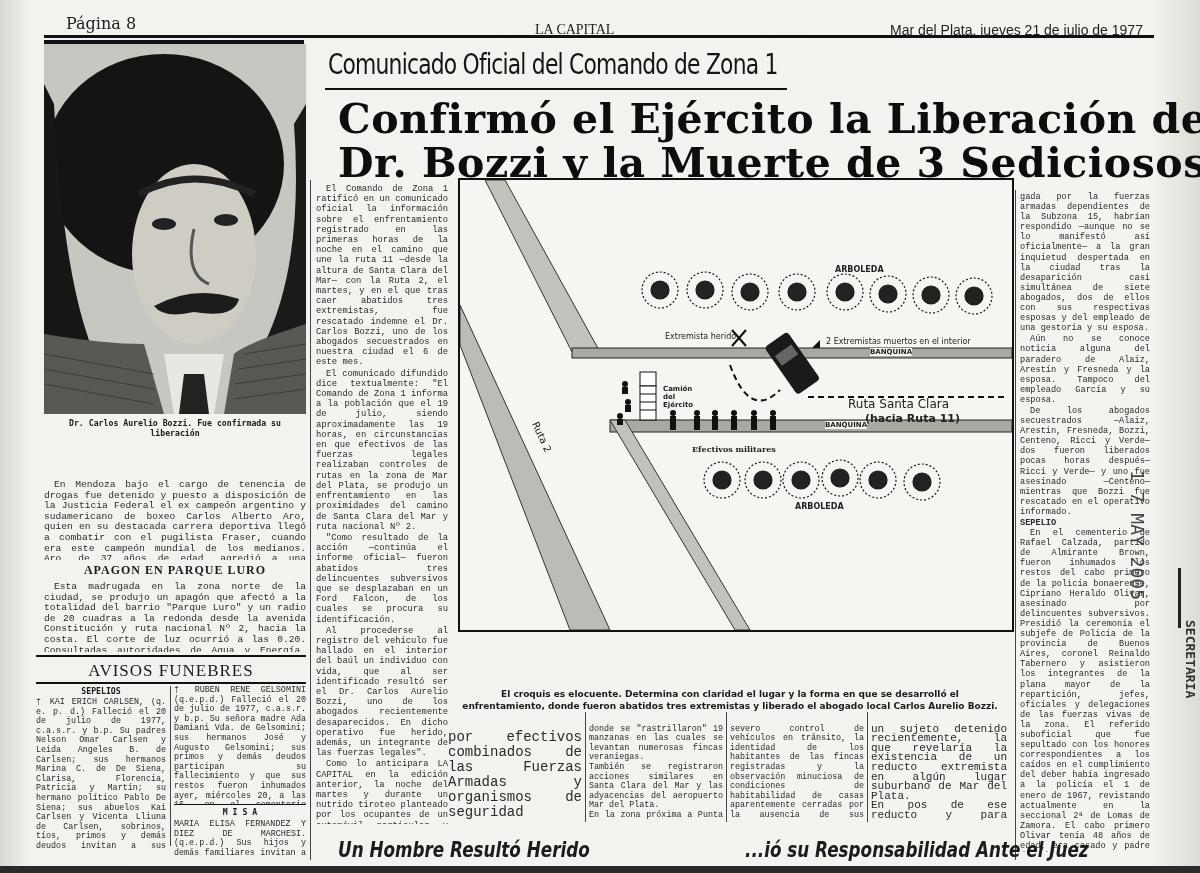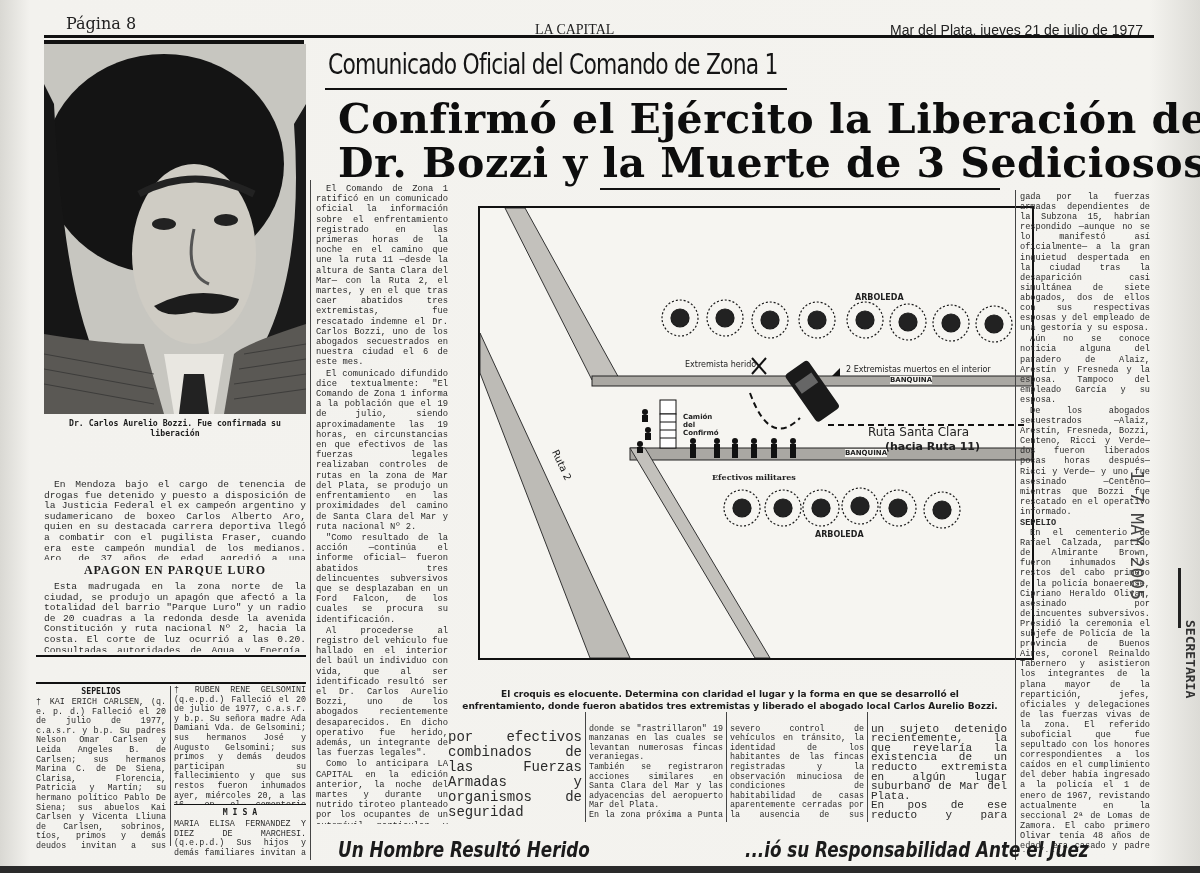--- a/index.html
+++ b/index.html
@@ -15,21 +15,21 @@
   .rule { position:absolute; background:#111; }
   .col { position:absolute; font-family:"Liberation Mono", monospace; font-size:9.6px; line-height:10.6px;
     color:#2a2a2a; text-align:justify; overflow:hidden; }
   .col p { margin:0 0 1px 0; text-indent:10px; }
   .kicker { font-family:"DejaVu Sans", sans-serif; font-size:28px; letter-spacing:-1px; transform:scaleX(0.78); transform-origin:left top; white-space:nowrap; color:#151515; }
   .headline { font-family:"DejaVu Serif", serif; font-weight:bold; font-size:41px; line-height:46px; letter-spacing:0.5px; color:#0d0d0d; white-space:nowrap; }
   .subhead { font-family:"DejaVu Serif", serif; font-weight:bold; font-size:19px; line-height:24px; text-align:center; letter-spacing:1px; }
   .sechead { font-family:"Liberation Serif", serif; font-size:12px; text-align:center; letter-spacing:1px; }
   .photo { position:absolute; left:44px; top:44px; width:262px; height:370px; background:#2b2b2b; overflow:hidden; }
   .caption { font-family:"DejaVu Sans Mono", monospace; font-weight:bold; font-size:8.2px; text-align:center; }
-  .diagram { position:absolute; left:458px; top:206px; width:552px; height:450px; border:2px solid #111; background:#f6f5f1;margin-left:20px; }
+  .diagram { position:absolute; left:458px; top:178px; width:552px; height:450px; border:2px solid #111; background:#f6f5f1; }
   .dlabel { position:absolute; font-family:"DejaVu Sans", sans-serif; font-weight:bold; font-size:8px; color:#222; white-space:nowrap; }
   .diag-caption { font-family:"DejaVu Sans", sans-serif; font-weight:bold; font-size:9px; text-align:center; line-height:12px; }
   .bottomhead { font-family:"DejaVu Sans", sans-serif; font-weight:bold; font-style:italic; font-size:21px; transform:scaleX(0.8); transform-origin:left top; white-space:nowrap; }
   .stamp { position:absolute; font-family:"DejaVu Sans Mono", monospace; color:#333; transform:rotate(90deg); transform-origin:left top; white-space:nowrap; }
   .vline { position:absolute; width:1px; background:#444; }
 </style>
 </head>
 <body>
 
 <div class="page">
@@ -73,20 +73,21 @@
   <div class="col" style="left:44px;top:480px;width:262px;height:80px;">
     <p>En Mendoza bajo el cargo de tenencia de drogas fue detenido y puesto a disposición de la Justicia Federal el ex campeón argentino y sudamericano de boxeo Carlos Alberto Aro, quien en su destacada carrera deportiva llegó a combatir con el pugilista Fraser, cuando era este campeón mundial de los medianos. Aro, de 37 años de edad, agredió a una persona en Mendoza y luego, huyó dejando abandonada en el lugar del hecho una cartera con sus documentos de identidad y una partida de cocaína.</p>
   </div>
 
   <div class="abs sechead" style="left:44px;top:563px;width:262px;font-weight:bold;">APAGON EN PARQUE LURO</div>
   <div class="col" style="left:44px;top:582px;width:262px;height:70px;">
     <p>Esta madrugada en la zona norte de la ciudad, se produjo un apagón que afectó a la totalidad del barrio "Parque Luro" y un radio de 20 cuadras a la redonda desde la avenida Constitución y ruta nacional Nº 2, hacia la costa. El corte de luz ocurrió a las 0.20. Consultadas autoridades de Agua y Energía, informaron al cierre de esta edición que una cuadrilla de la dependencia se encontraba trabajando en el lugar tratando de solucionar el desperfecto, ignorándose las causas que ocasionaron el corte de energía en dicho sector.</p>
   </div>
   <div class="rule" style="left:36px;top:655px;width:270px;height:2px;"></div>
 
+  <div class="abs sechead" style="left:36px;top:661px;width:270px;font-size:17px;">AVISOS FUNEBRES</div>
   <div class="rule" style="left:36px;top:682px;width:270px;height:2px;"></div>
   <div class="abs caption" style="left:36px;top:686px;width:130px;">SEPELIOS</div>
   <div class="col" style="left:36px;top:698px;width:130px;height:150px;font-size:8.4px;line-height:9.6px;">
     <p style="text-indent:0;">† KAI ERICH CARLSEN, (q. e. p. d.) Falleció el 20 de julio de 1977, c.a.s.r. y b.p. Su padres Nelson Omar Carlsen y Leida Angeles B. de Carlsen; sus hermanos Marina C. de De Siena, Clarisa, Florencia, Patricia y Martín; su hermano político Pablo De Siena; sus abuelos Kai Carlsen y Vicenta Lliuna de Carlsen, sobrinos, tíos, primos y demás deudos invitan a sus relaciones a acompañar sus restos al cementerio Parque hoy, jueves 21, a las 10. Sala velatoria: 3 de Febrero 3630. Servicio: Empresa Piovano, 3 de Febrero 3636, T.E. 29014 y 38514.</p>
 
   </div>
   <div class="vline" style="left:170px;top:686px;height:160px;"></div>
   <div class="col" style="left:174px;top:686px;width:132px;height:118px;font-size:8.4px;line-height:9.6px;">
     <p style="text-indent:0;">† RUBEN RENE GELSOMINI (q.e.p.d.) Falleció el 20 de julio de 1977, c.a.s.r. y b.p. Su señora madre Ada Damiani Vda. de Gelsomini; sus hermanos José y Augusto Gelsomini; sus primos y demás deudos participan su fallecimiento y que sus restos fueron inhumados ayer, miércoles 20, a las 16, en el cementerio Parque. Casa de duelo: Italia 2039. Servicio: Casa Sampietro, H. Yrigoyen 2048, T. E. 20147 y 23534.</p>
 
@@ -243,21 +244,21 @@
             <circle r="3"></circle>
             <rect x="-3" y="3" width="6" height="14"></rect>
           </g>
       </g>
       <path d="M360,160 l-8,8 l8,0" fill="#111"></path>
     </svg>
     <div class="dlabel" style="left:375px;top:85px;">ARBOLEDA</div>
     <div class="dlabel" style="left:205px;top:152px;font-weight:normal;">Extremista herido</div>
     <div class="dlabel" style="left:366px;top:157px;font-weight:normal;">2 Extremistas muertos en el interior</div>
     <div class="dlabel" style="left:410px;top:168px;font-size:7px;background:#f6f5f1;">BANQUINA</div>
-    <div class="dlabel" style="left:203px;top:205px;width:40px;white-space:normal;font-size:7px;">Camión del Confirmó</div>
+    <div class="dlabel" style="left:203px;top:205px;width:40px;white-space:normal;font-size:7px;">Camión del Ejército</div>
     <div class="dlabel" style="left:388px;top:217px;font-size:12px;font-weight:normal;">Ruta Santa Clara</div>
     <div class="dlabel" style="left:405px;top:232px;font-size:11px;">(hacia Ruta 11)</div>
     <div class="dlabel" style="left:365px;top:241px;font-size:7px;background:#f6f5f1;">BANQUINA</div>
     <div class="dlabel" style="left:80px;top:240px;font-size:10px;font-weight:normal;transform:rotate(65deg);transform-origin:left top;">Ruta 2</div>
     <div class="dlabel" style="left:232px;top:264px;font-family:'DejaVu Serif',serif;">Efectivos militares</div>
     <div class="dlabel" style="left:335px;top:322px;">ARBOLEDA</div>
   </div>
   <div class="abs diag-caption" style="left:460px;top:688px;width:540px;">El croquis es elocuente. Determina con claridad el lugar y la forma en que se desarrolló el enfrentamiento, donde fueron abatidos tres extremistas y liberado el abogado local Carlos Aurelio Bozzi.</div>
 
   <div class="vline" style="left:1015px;top:190px;height:670px;"></div>

